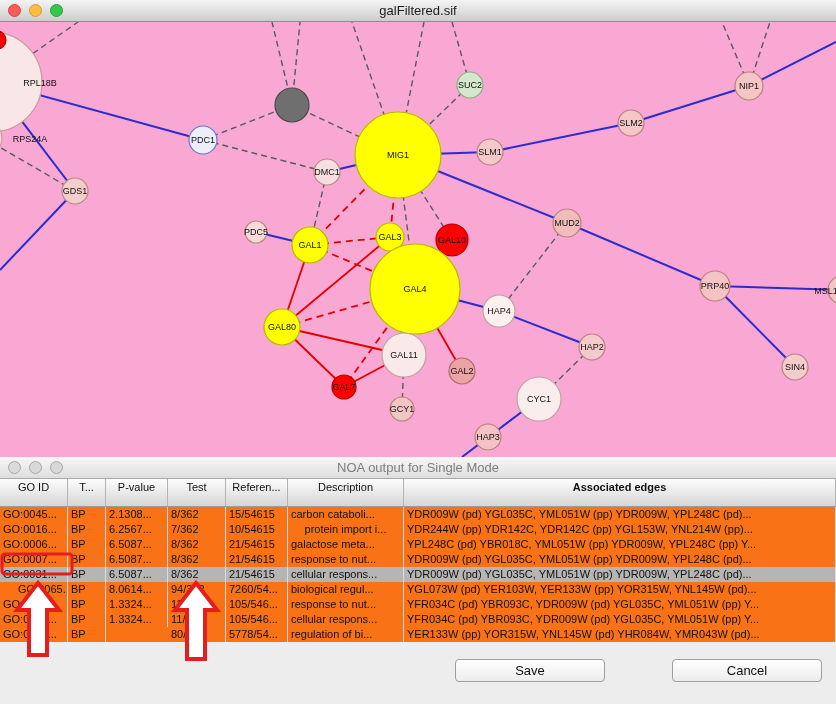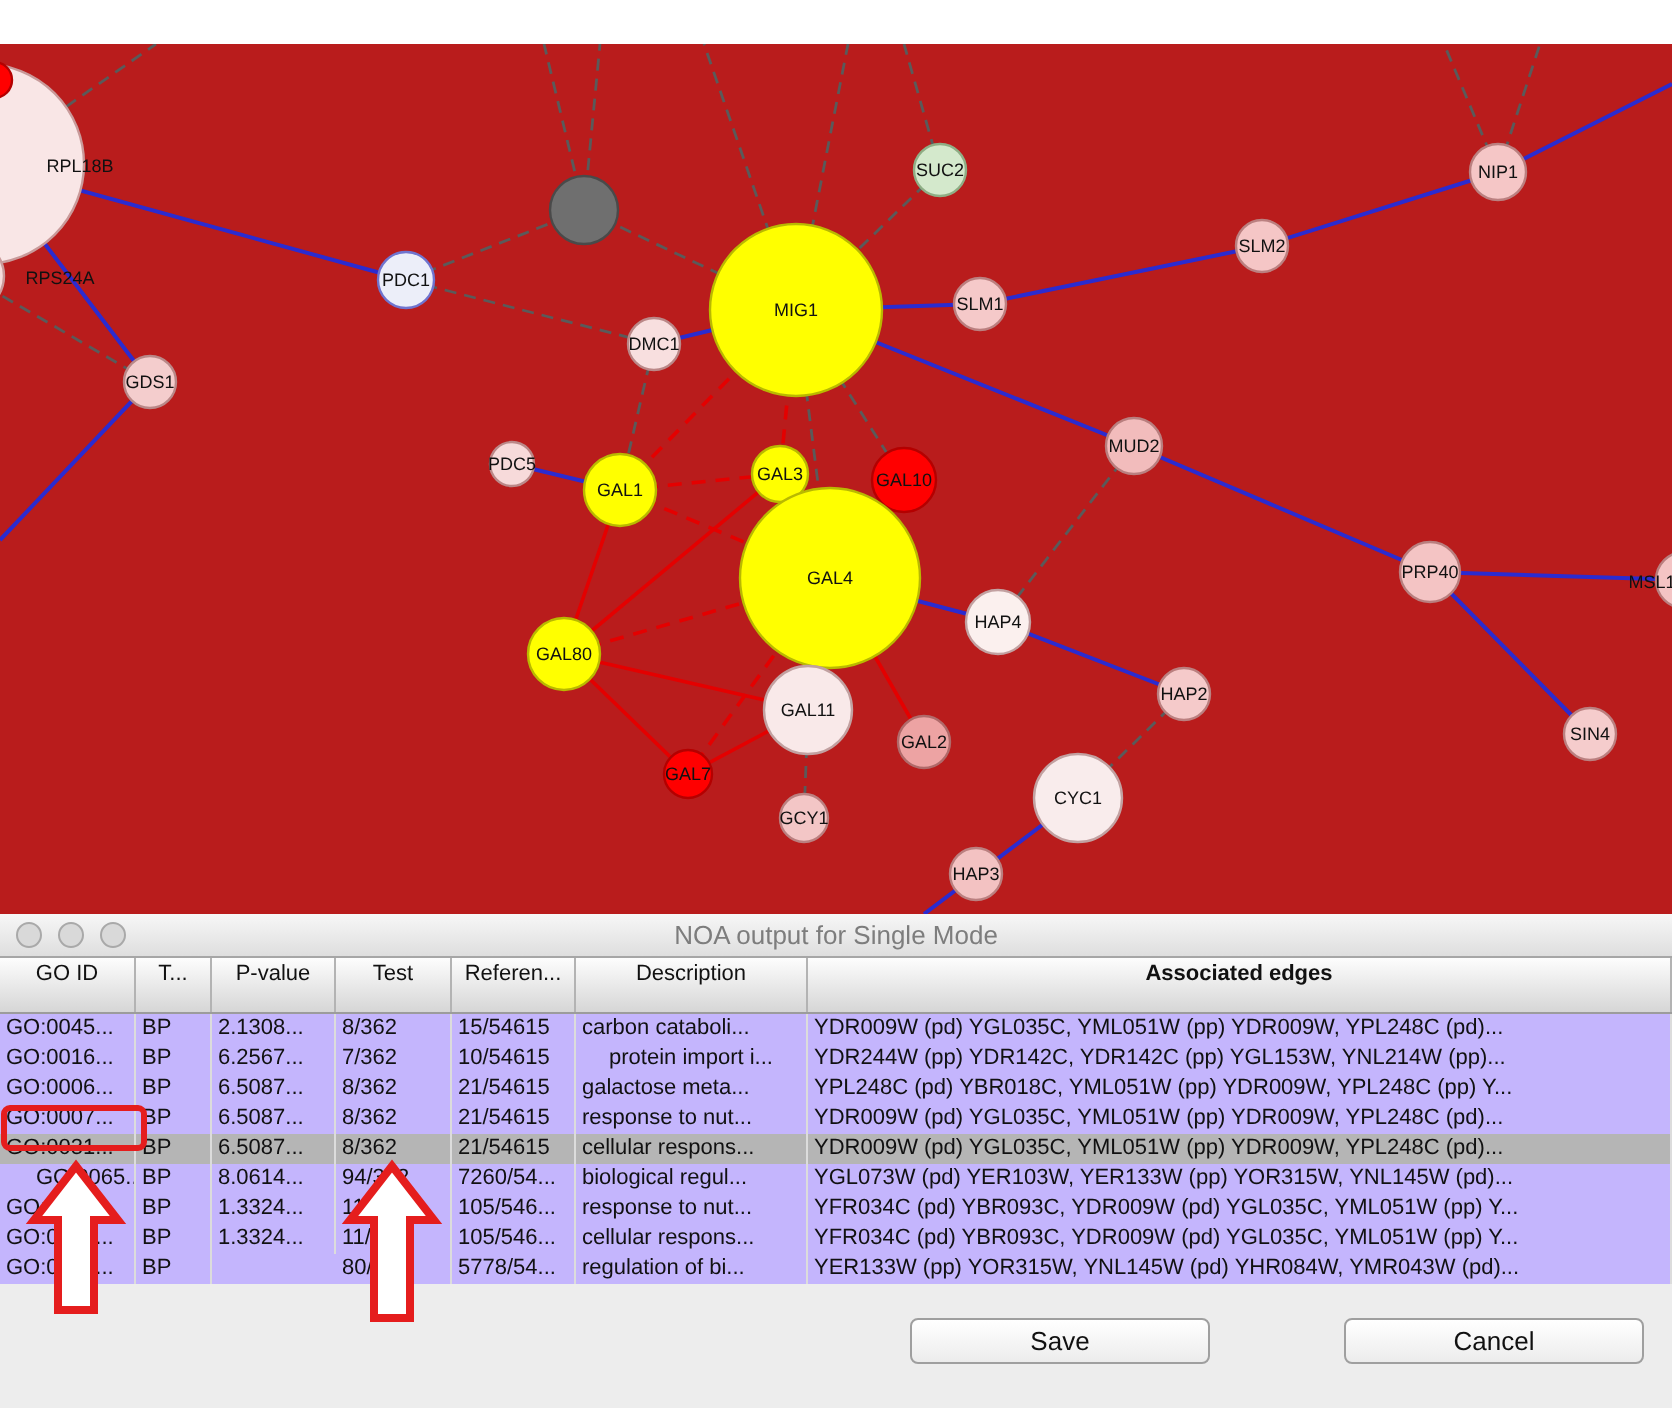--- a/index.html
+++ b/index.html
@@ -13,44 +13,52 @@
             background:linear-gradient(#f4f4f4,#cdcdcd);border-bottom:1px solid #8e8e8e}
   .titlebar .title{font-size:13px;color:#1c1c1c}
   .table-window .titlebar{background:linear-gradient(#f7f7f7,#dedede);border-bottom:1px solid #a6a6a6}
   .table-window .titlebar .title{color:#7d7d7d}
   .lights{position:absolute;left:8px;top:4px;display:flex;gap:8px}
   .light{width:13px;height:13px;border-radius:50%;box-sizing:border-box}
   .light.close{background:#fc5b57;border:1px solid #d34440}
   .light.min{background:#fdbc40;border:1px solid #d49c2e}
   .light.max{background:#34c749;border:1px solid #26a234}
   .light.dim{background:#d9d9d9;border:1px solid #a9a9a9}
-  .graph-area{position:absolute;top:22px;left:0;width:836px;height:435px;background:#b91c1c}
+  .graph-area{position:absolute;top:22px;left:0;width:836px;height:435px;background:#f9a8d4}
   .graph-area svg{display:block}
   .node-label{font-size:9px;fill:#111;text-anchor:middle;pointer-events:none}
   .noa-table{position:absolute;top:22px;left:0;width:836px}
   .thead{display:flex;height:28px;box-sizing:border-box;
          background:linear-gradient(#fdfdfd,#d6d6d6);border-bottom:1px solid #9c9c9c}
   .th{font-size:11px;color:#111;text-align:center;line-height:17px;
       border-right:1px solid #b3b3b3;box-sizing:border-box;overflow:hidden;white-space:nowrap}
-  .row{display:flex;height:15px;background:#c4b5fd}
+  .row{display:flex;height:15px;background:#f97316}
   .row.selected{background:#b5b5b5}
   .td{font-size:11px;color:#111;line-height:15px;padding:0 3px;
       border-right:1px solid #dcdcdc;box-sizing:border-box;overflow:hidden;white-space:nowrap}
   .btn{position:absolute;height:23px;width:150px;border:1px solid #9f9f9f;border-radius:4px;
        background:linear-gradient(#ffffff,#ececec);font-size:13px;color:#111;
        font-family:"Liberation Sans",sans-serif;cursor:pointer}
   #save-btn{left:455px;top:202px}
   #cancel-btn{left:672px;top:202px}
   .annotations{position:absolute;top:0;left:0;width:836px;height:247px;
                pointer-events:none;z-index:5}
 </style>
 </head>
 <body>
 
 <div class="window graph-window">
+  <div class="titlebar">
+    <div class="lights">
+      <span class="light close"></span>
+      <span class="light min"></span>
+      <span class="light max"></span>
+    </div>
+    <div class="title">galFiltered.sif</div>
+  </div>
   <div class="graph-area">
     <svg id="graph-svg" width="836" height="435" viewBox="0 0 836 435">
         <line x1="292" y1="83" x2="272" y2="0" stroke="#5a5a5a" stroke-width="1.4" stroke-dasharray="6 4"></line>
         <line x1="292" y1="83" x2="300" y2="0" stroke="#5a5a5a" stroke-width="1.4" stroke-dasharray="6 4"></line>
         <line x1="292" y1="83" x2="398" y2="133" stroke="#5a5a5a" stroke-width="1.4" stroke-dasharray="6 4"></line>
         <line x1="203" y1="118" x2="292" y2="83" stroke="#5a5a5a" stroke-width="1.4" stroke-dasharray="6 4"></line>
         <line x1="203" y1="118" x2="327" y2="150" stroke="#5a5a5a" stroke-width="1.4" stroke-dasharray="6 4"></line>
         <line x1="398" y1="133" x2="352" y2="0" stroke="#5a5a5a" stroke-width="1.4" stroke-dasharray="6 4"></line>
         <line x1="398" y1="133" x2="424" y2="0" stroke="#5a5a5a" stroke-width="1.4" stroke-dasharray="6 4"></line>
         <line x1="470" y1="63" x2="452" y2="0" stroke="#5a5a5a" stroke-width="1.4" stroke-dasharray="6 4"></line>

